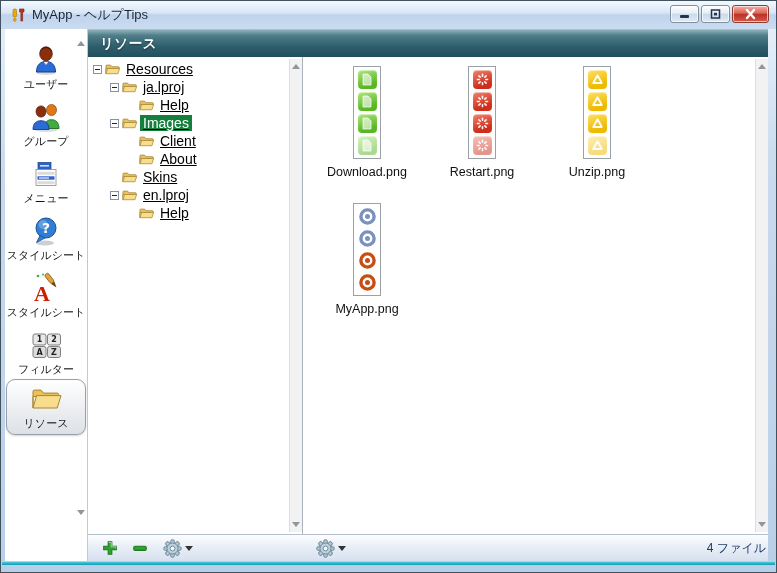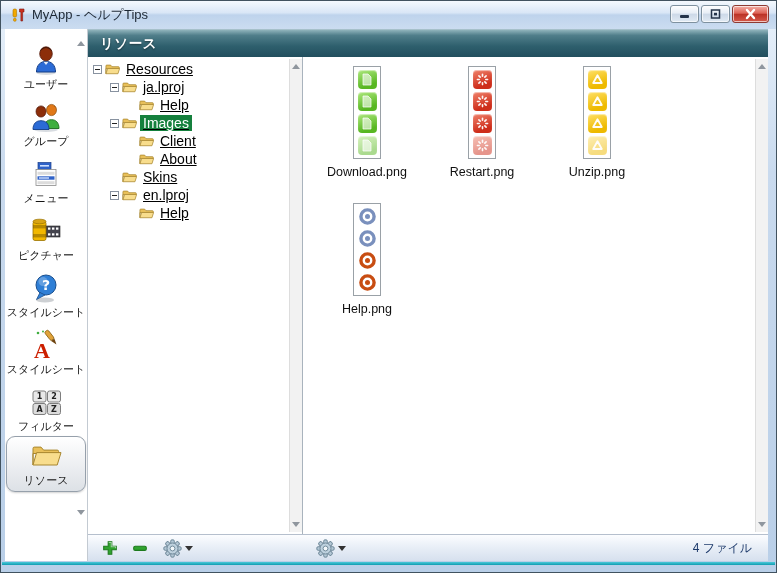--- a/index.html
+++ b/index.html
@@ -87,21 +87,21 @@
   .file-name { font-size:12.5px; color:#101010; margin-top:6px; }
 
   
   .toolbar { position:absolute; left:0; right:0; bottom:0; height:27px;
              display:flex; align-items:center; padding-left:12px;
              border-top:1px solid #b5bfcd;
              background:linear-gradient(180deg,#fcfdff,#e9eff7 45%,#d6e0ee); }
   .tb-btn { width:20px; height:20px; display:flex; align-items:center; justify-content:center; }
   .tb-drop { margin-left:3px; display:flex; align-items:center; }
   .gap1 { margin-left:10px; } .gap2 { margin-left:12px; } .gap3 { margin-left:122px; }
-  .status { margin-left:auto; padding-right:16px; font-size:12px; color:#1d3a6b; }
+  .status { margin-left:auto; padding-right:2px; font-size:12px; color:#1d3a6b; }
 
   
   .accent { position:absolute; left:1px; right:1px; bottom:7px; height:3px;
             background:linear-gradient(180deg,#4cc9da,#0f9cb0); }
 </style>
 </head>
 <body>
 
 <div class="window">
 
@@ -164,36 +164,20 @@
         <rect x="10" y="7" width="9" height="1.6" fill="#cfe0ff"></rect>
         <rect x="6" y="11.5" width="20" height="16" fill="#ffffff" stroke="#8a8a8a" stroke-width="0.8"></rect>
         <rect x="7.5" y="13.8" width="17" height="3" fill="#dcdcdc"></rect>
         <rect x="7.5" y="18.3" width="17" height="3.4" fill="#2f62c8"></rect>
         <rect x="9" y="19.3" width="10" height="1.4" fill="#cfe0ff"></rect>
         <rect x="7.5" y="23.2" width="17" height="3" fill="#dcdcdc"></rect>
       </svg>
       <span class="lbl">メニュー</span>
     </div>
 
-    <div class="side-item">
-      <svg class="icn" viewBox="0 0 32 32">
-        <rect x="16" y="11" width="14" height="11" fill="#43434d" stroke="#222" stroke-width="0.6"></rect>
-        <rect x="18" y="12.5" width="2.4" height="2.2" fill="#fff"></rect>
-          <rect x="22" y="12.5" width="2.4" height="2.2" fill="#fff"></rect>
-          <rect x="26" y="12.5" width="2.4" height="2.2" fill="#fff"></rect>
-        <rect x="18" y="18.3" width="2.4" height="2.2" fill="#fff"></rect>
-          <rect x="22" y="18.3" width="2.4" height="2.2" fill="#fff"></rect>
-          <rect x="26" y="18.3" width="2.4" height="2.2" fill="#fff"></rect>
-        <rect x="3" y="6.5" width="13" height="19" rx="2" fill="#f2b800" stroke="#9a7200" stroke-width="0.8"></rect>
-        <rect x="3" y="10" width="13" height="3.4" fill="#6b4e00" opacity="0.45"></rect>
-        <rect x="3" y="19" width="13" height="3.4" fill="#6b4e00" opacity="0.45"></rect>
-        <ellipse cx="9.5" cy="6.5" rx="6.5" ry="2.3" fill="#d8a414" stroke="#9a7200" stroke-width="0.7"></ellipse>
-      </svg>
-      <span class="lbl">ピクチャー</span>
-    </div>
 
     <div class="side-item">
       <svg class="icn" viewBox="0 0 32 32">
         <ellipse cx="15" cy="28" rx="9" ry="2.4" fill="rgba(90,100,110,.3)"></ellipse>
         <circle cx="16" cy="13" r="10" fill="#2f7fd6" stroke="#1a4f8e" stroke-width="1"></circle>
         <circle cx="13" cy="9.5" r="4.5" fill="rgba(255,255,255,.25)"></circle>
         <path d="M10 20.5 L6.5 27.5 L15 23 z" fill="#2f7fd6" stroke="#1a4f8e" stroke-width="0.8"></path>
         <text x="16" y="18" text-anchor="middle" font-size="14" font-weight="bold" fill="#fff" font-family="DejaVu Sans, sans-serif">?</text>
       </svg>
       <span class="lbl">スタイルシート</span>
@@ -480,21 +464,21 @@
                   <circle cx="9.5" cy="9.5" r="2.5" fill="#c84d12"></circle>
                 </svg>
               </div>
             <div class="tile ring">
                 <svg width="19" height="19" viewBox="0 0 19 19">
                   <circle cx="9.5" cy="9.5" r="6.6" fill="none" stroke-width="3.4" stroke="#c84d12"></circle>
                   <circle cx="9.5" cy="9.5" r="2.5" fill="#c84d12"></circle>
                 </svg>
               </div>
           </div>
-          <div class="file-name">Help.png</div>
+          <div class="file-name">MyApp.png</div>
         </div>
 
         <div class="vscroll">
           <div class="arr-up"></div>
           <div class="arr-down"></div>
         </div>
       </div>
     </div>
 
     <div class="toolbar">

